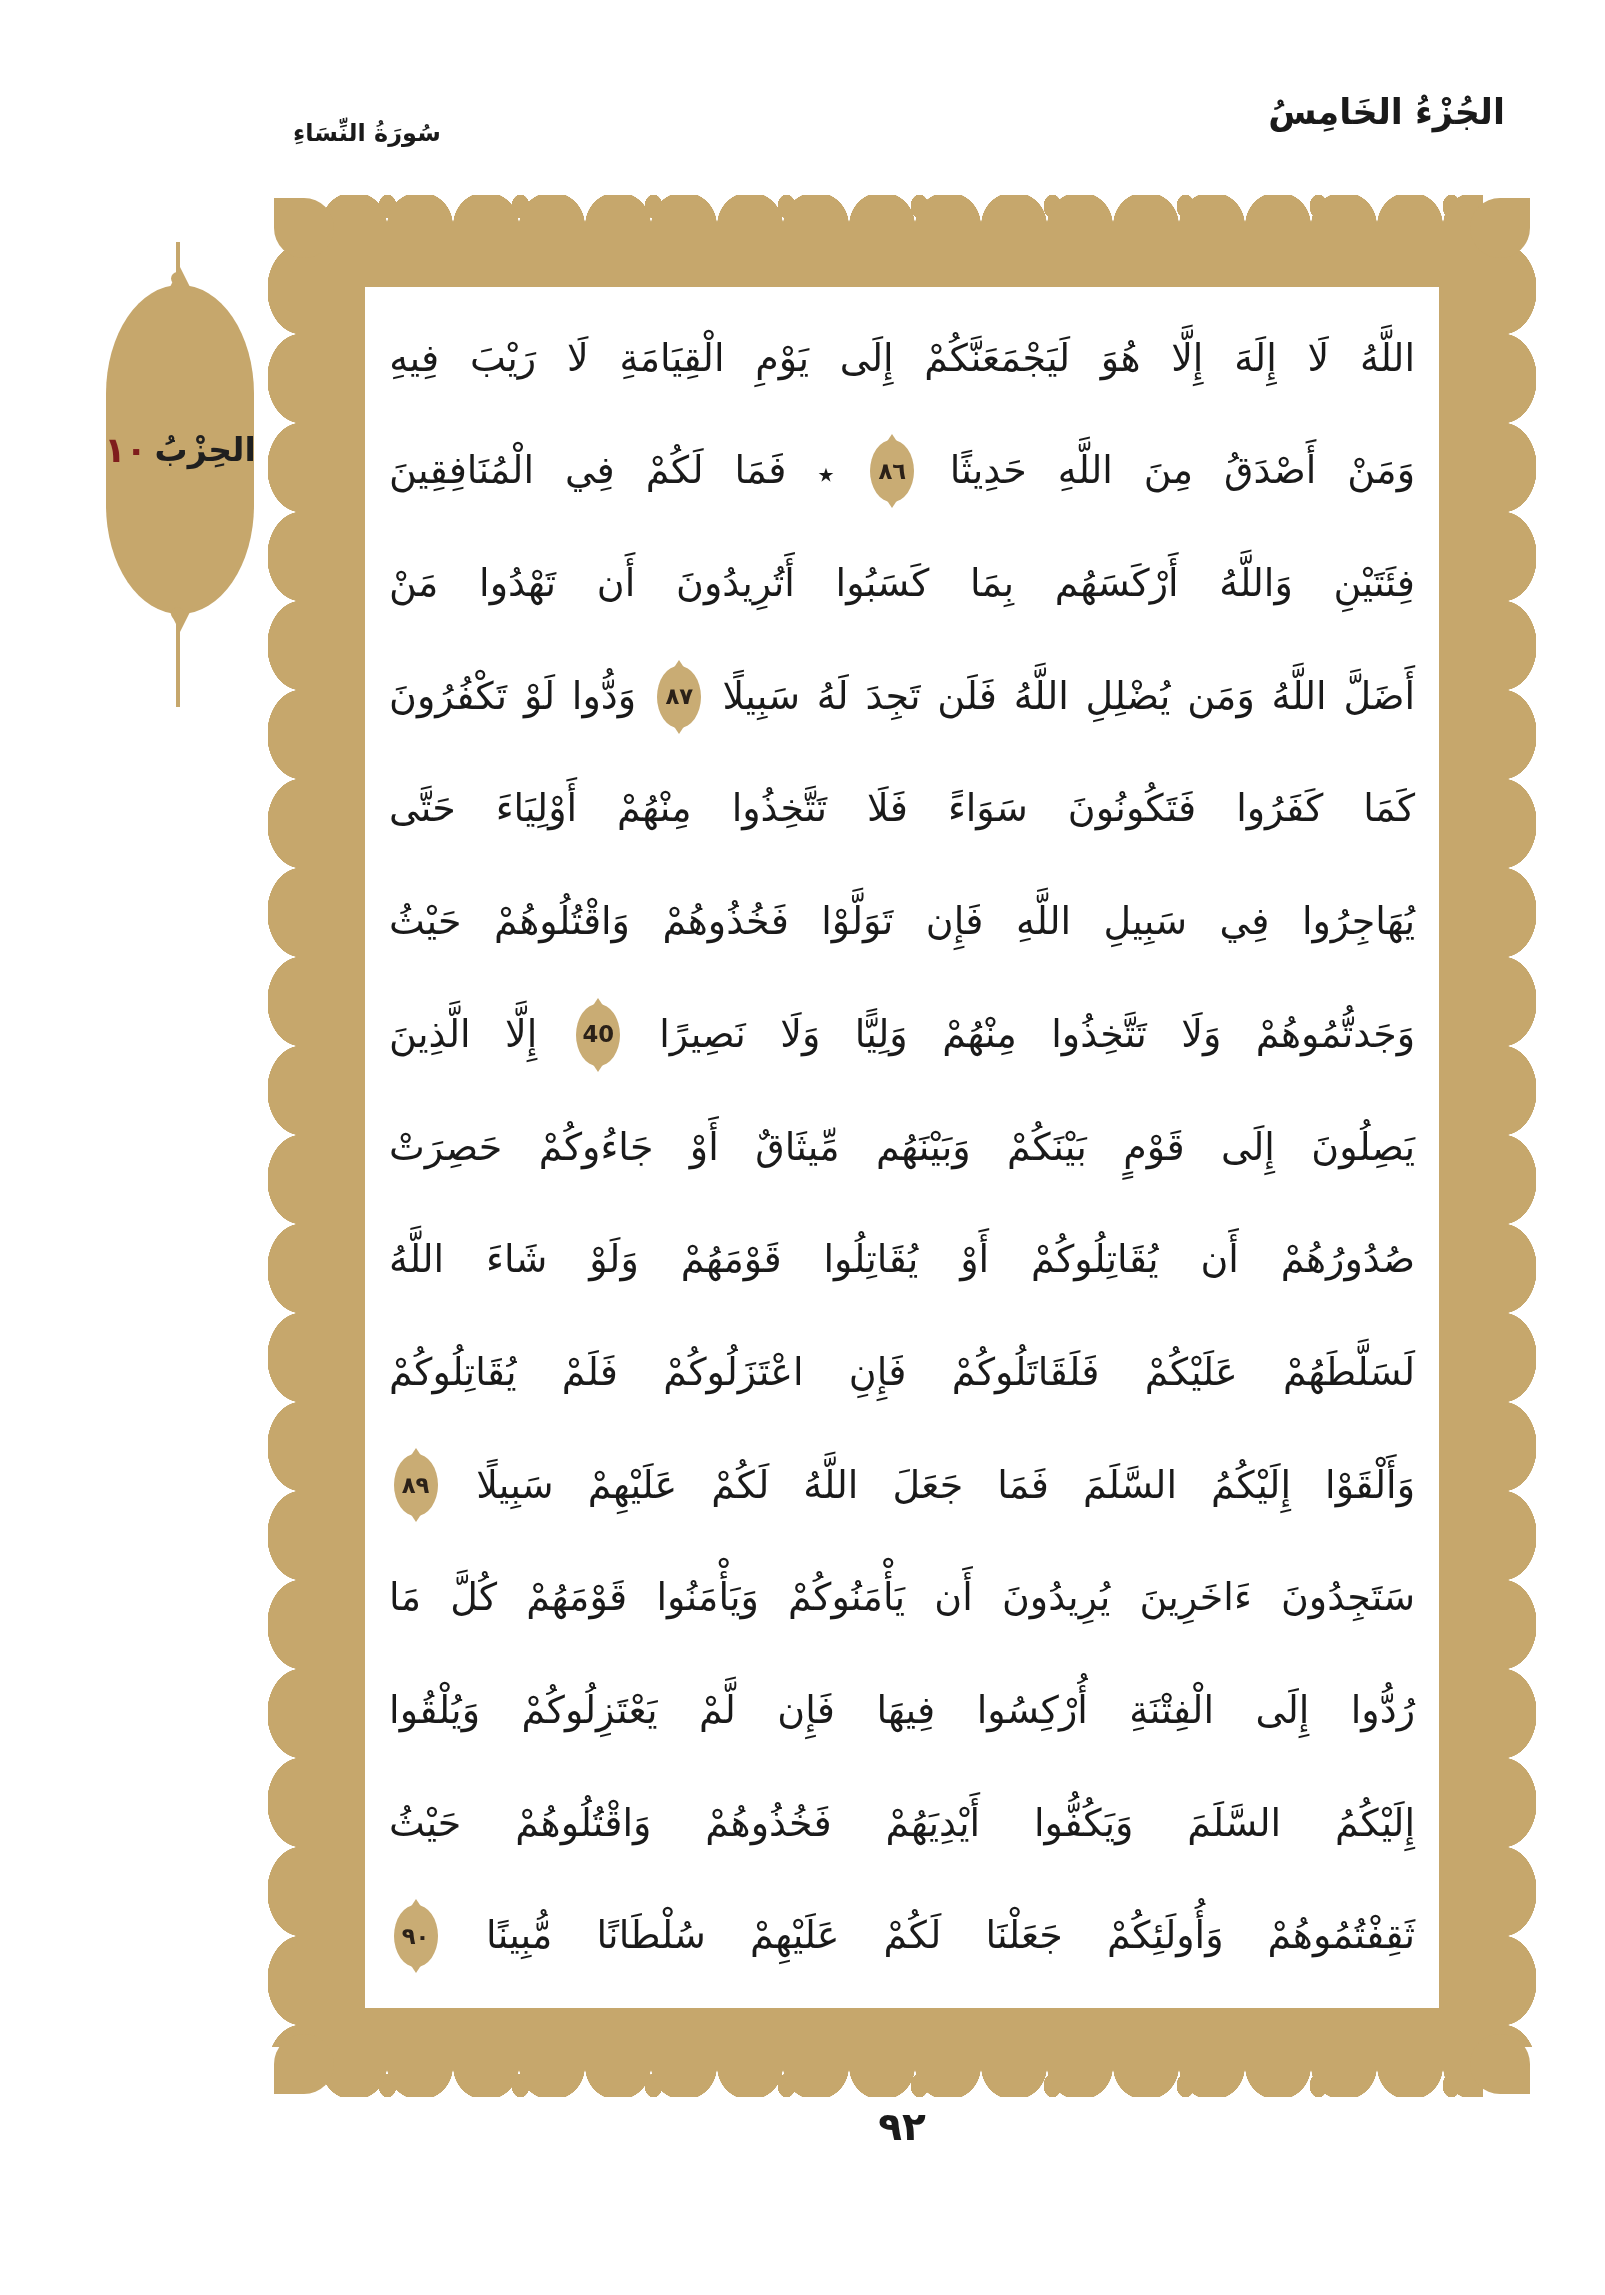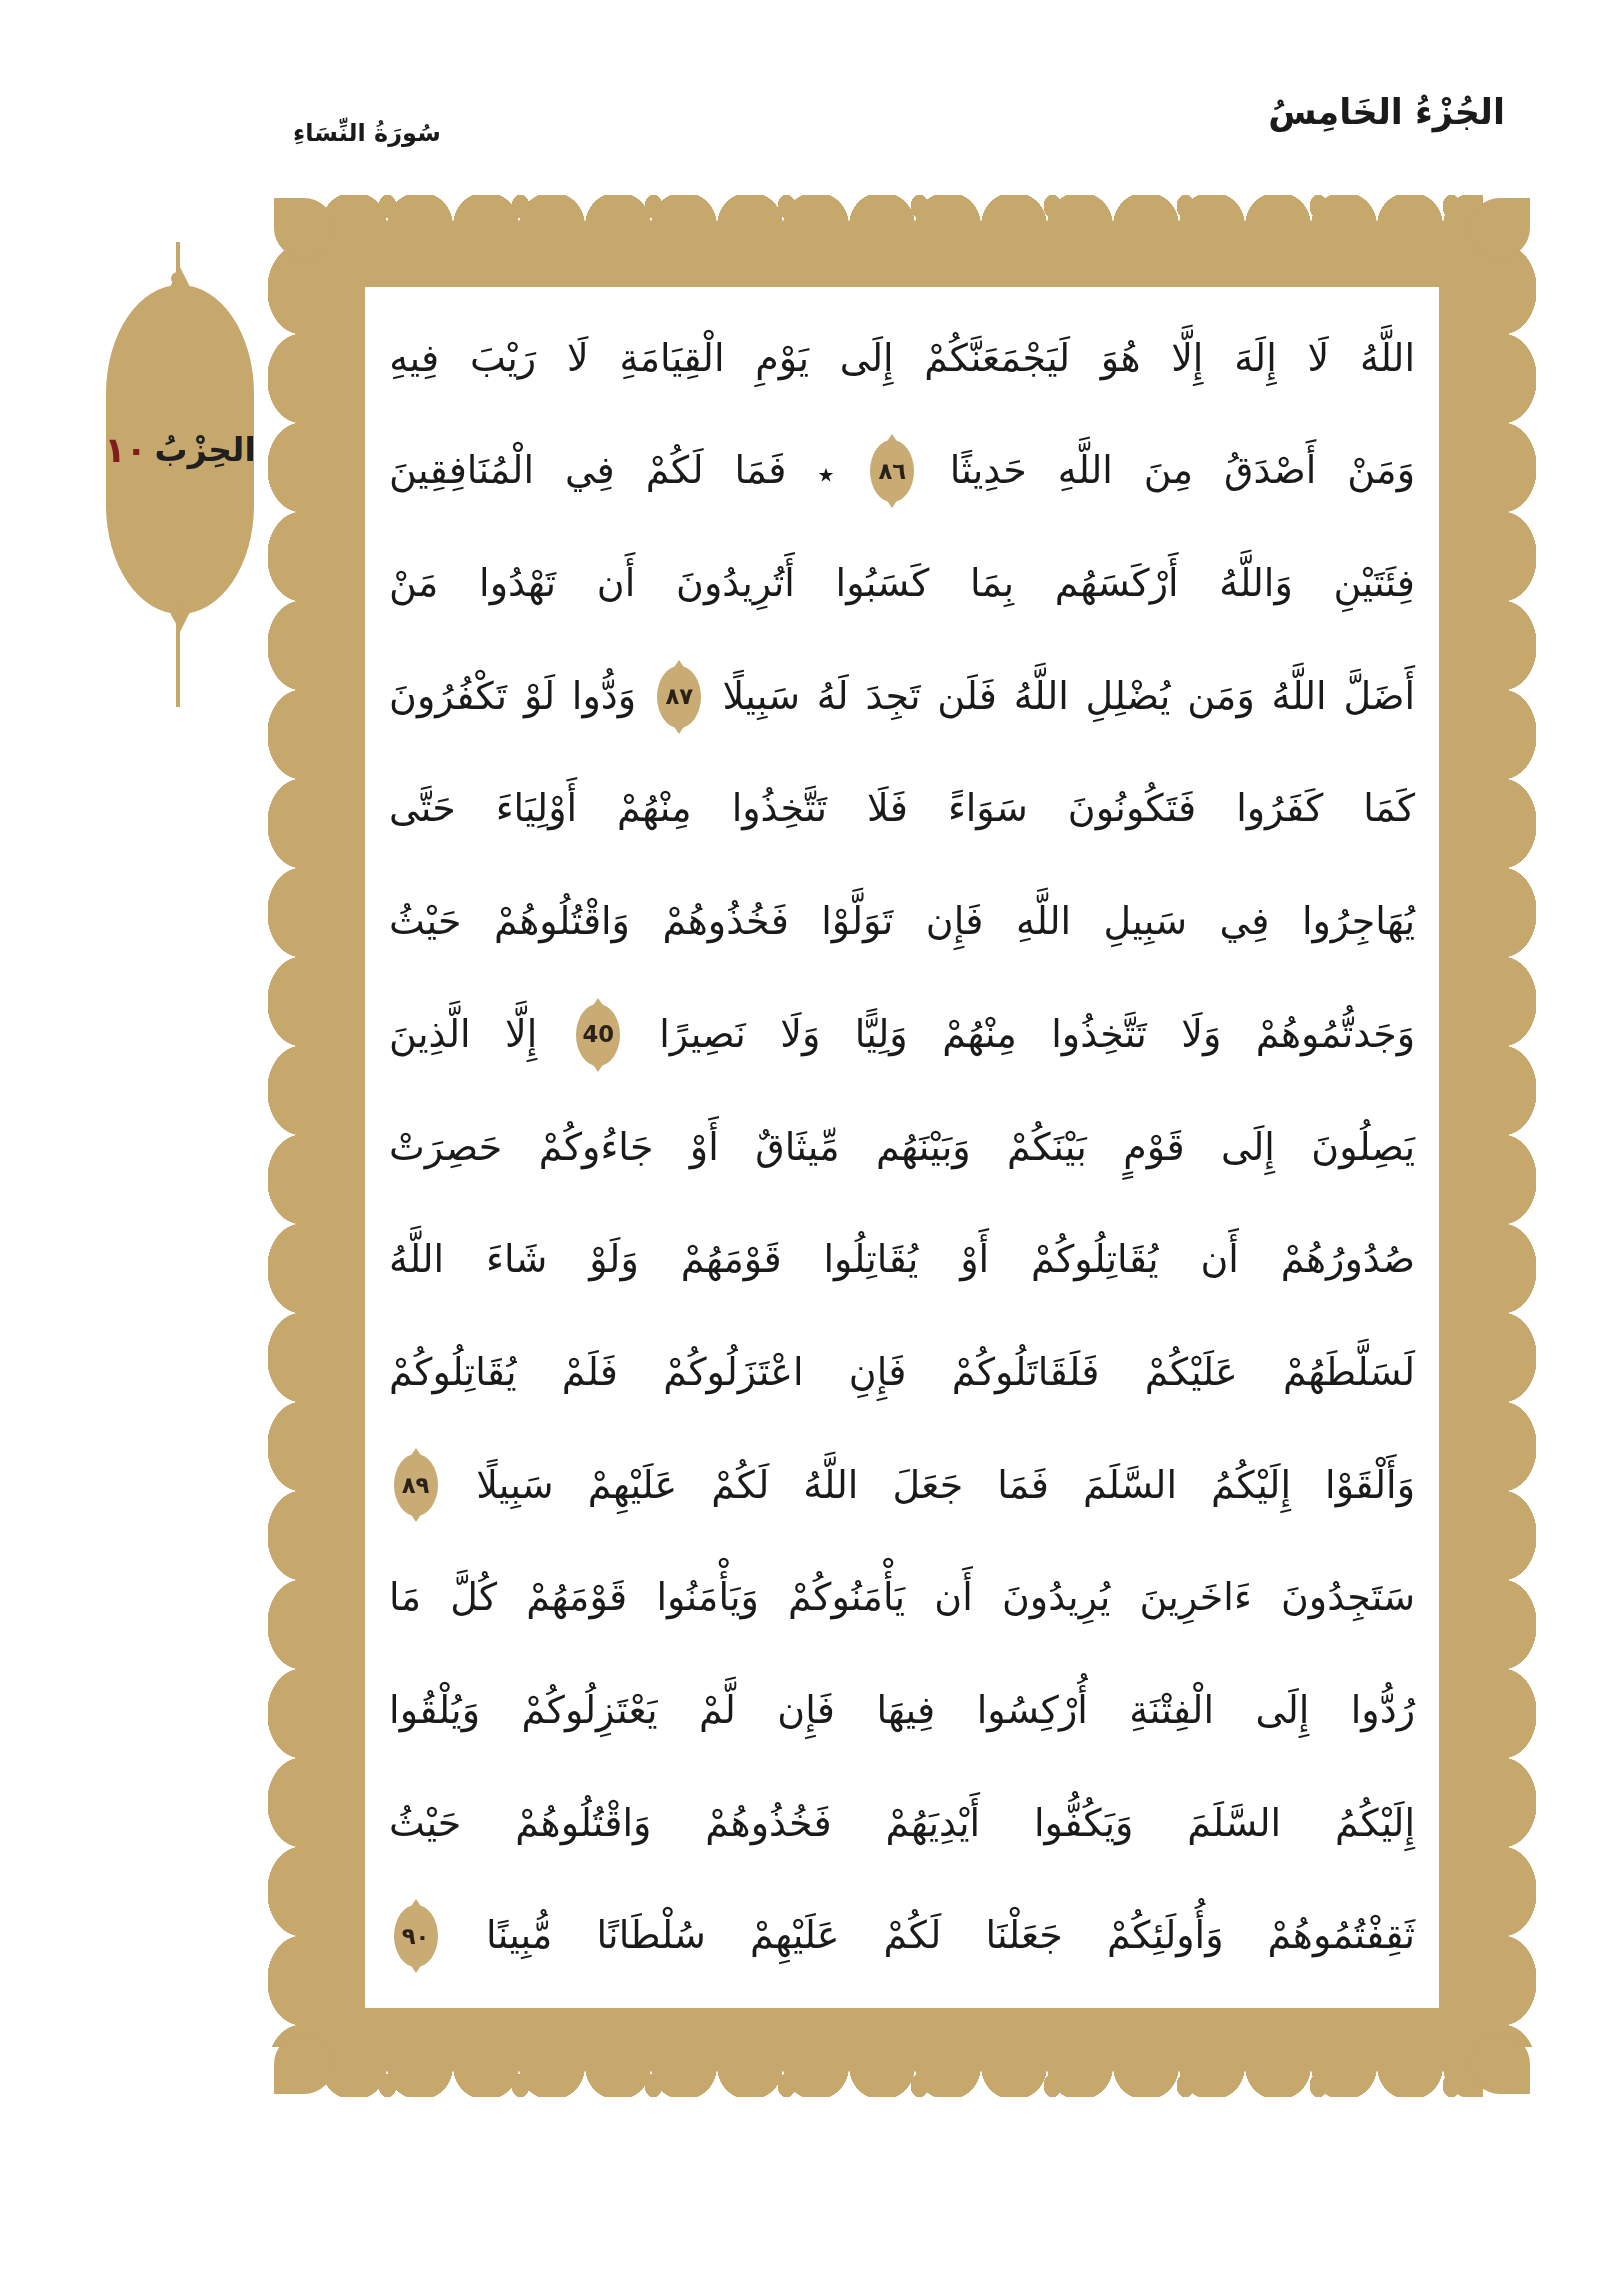--- a/index.html
+++ b/index.html
@@ -318,15 +318,16 @@
             <span class="w">سُلْطَانًا</span>
             <span class="w">مُّبِينًا</span>
             <span class="ayah-marker">
               <span class="ayah-num">٩٠</span>
             </span>
           </div>
         </div>
     </div>
   </div>
 
+  <div class="page-number">٩٢</div>
 
 </div>
 
 
 </body></html>

